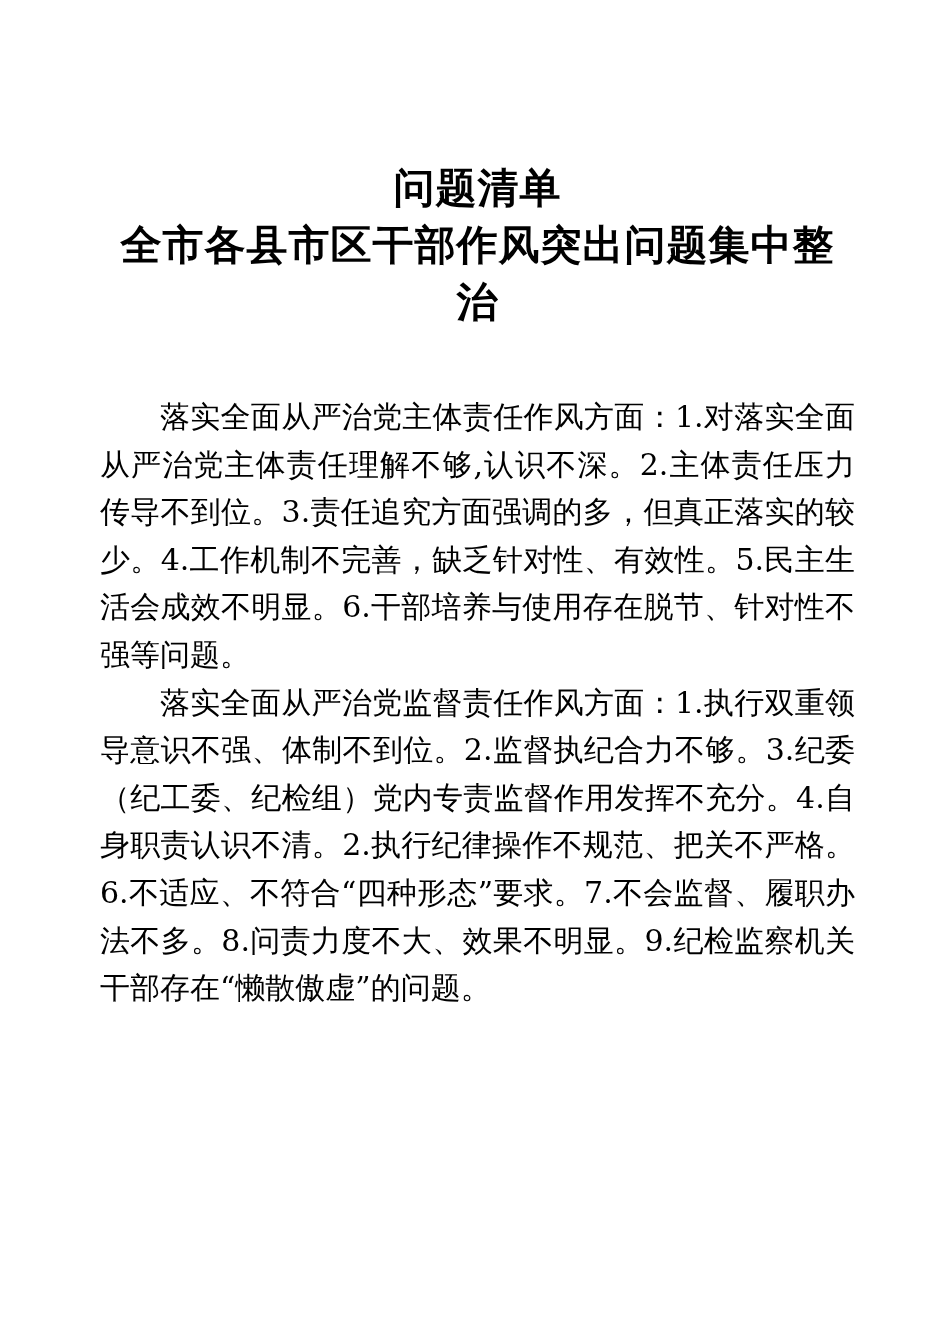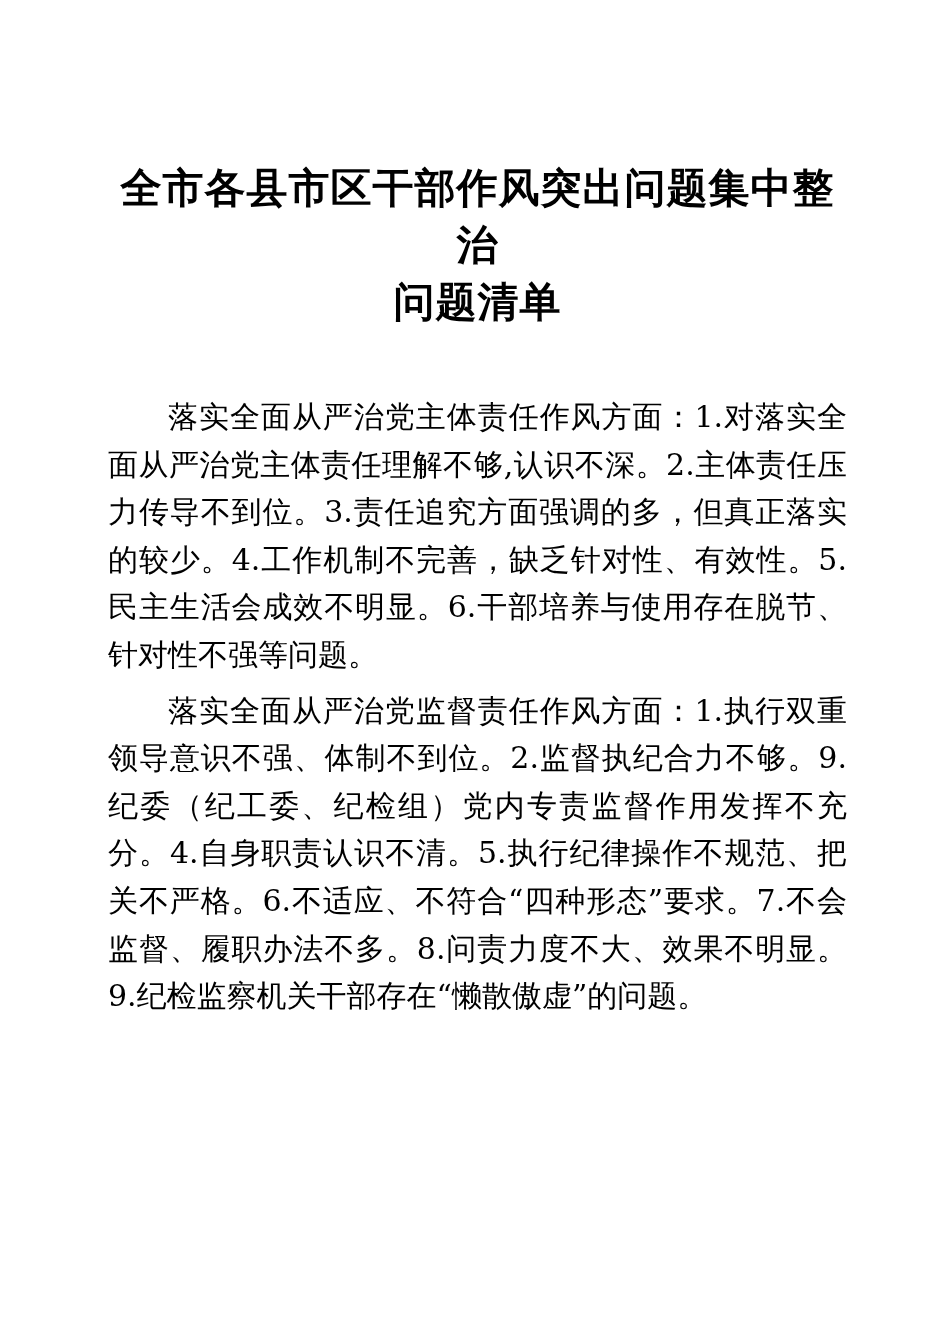--- a/index.html
+++ b/index.html
@@ -29,34 +29,34 @@
   }
   .doc-title .title-line {
     display: block;
   }
   .doc-body {
     font-family: "DejaVu Serif", "Liberation Serif", serif;
     font-size: 30px;
     color: #000000;
   }
   .doc-paragraph {
-    margin: 8px;
+    margin: 0;
     line-height: 47.6px;
     text-align: justify;
     text-justify: inter-ideograph;
     text-indent: 2em;
     word-break: break-all;
   }
 </style>
 </head>
 <body>
 
 <div class="page">
   <h1 class="doc-title">
+    <span class="title-line">问题清单</span>
     <span class="title-line">全市各县市区干部作风突出问题集中整治</span>
-    <span class="title-line">问题清单</span>
   </h1>
 
   <div class="doc-body">
     <p class="doc-paragraph">落实全面从严治党主体责任作风方面：1.对落实全面从严治党主体责任理解不够,认识不深。2.主体责任压力传导不到位。3.责任追究方面强调的多，但真正落实的较少。4.工作机制不完善，缺乏针对性、有效性。5.民主生活会成效不明显。6.干部培养与使用存在脱节、针对性不强等问题。</p>
-    <p class="doc-paragraph">落实全面从严治党监督责任作风方面：1.执行双重领导意识不强、体制不到位。2.监督执纪合力不够。9.纪委（纪工委、纪检组）党内专责监督作用发挥不充分。4.自身职责认识不清。5.执行纪律操作不规范、把关不严格。6.不适应、不符合“四种形态”要求。7.不会监督、履职办法不多。8.问责力度不大、效果不明显。9.纪检监察机关干部存在“懒散傲虚”的问题。</p>
+    <p class="doc-paragraph">落实全面从严治党监督责任作风方面：1.执行双重领导意识不强、体制不到位。2.监督执纪合力不够。3.纪委（纪工委、纪检组）党内专责监督作用发挥不充分。4.自身职责认识不清。2.执行纪律操作不规范、把关不严格。6.不适应、不符合“四种形态”要求。7.不会监督、履职办法不多。8.问责力度不大、效果不明显。9.纪检监察机关干部存在“懒散傲虚”的问题。</p>
   </div>
 </div>
 
 </body></html>

